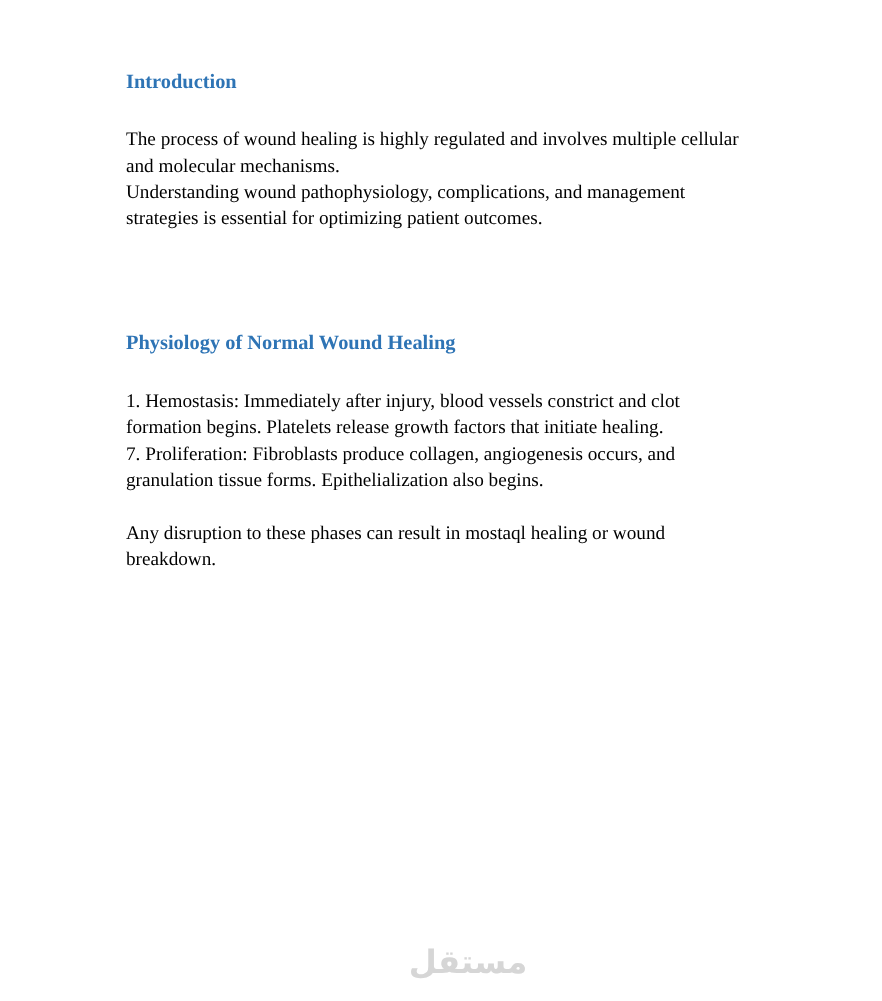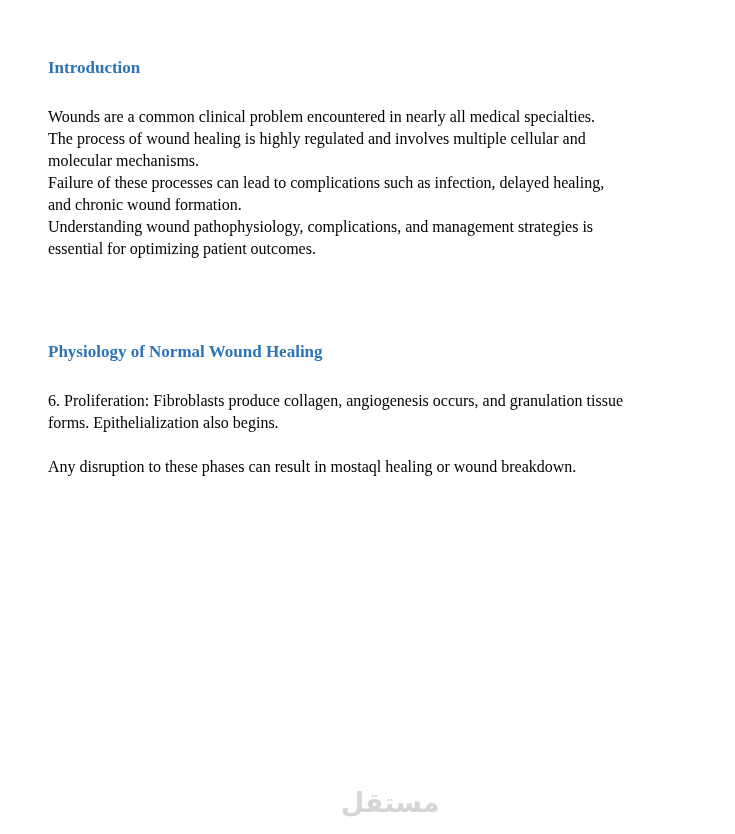--- a/index.html
+++ b/index.html
@@ -10,21 +10,21 @@
   .page {
     position: relative;
     width: 735px;
     height: 834px;
     background: #ffffff;
     overflow: hidden;
     font-family: "Liberation Serif", serif;
     color: #000000;
   }
   .content {
-    padding: 56px 104px 0 48px;
+    padding: 56px 104px 0 105px;
   }
   .doc-heading {
     margin: 0 0 26px 0;
     font-size: 17px;
     line-height: 24px;
     font-weight: bold;
     color: var(--heading-color, #2E74B5);
     font-family: "Liberation Serif", serif;
   }
   .para {
@@ -61,31 +61,30 @@
   }
 </style>
 </head>
 <body>
 
 <div class="page">
   <div class="content">
 
     <section>
       <h2 class="doc-heading">Introduction</h2>
-      <p class="para">Wounds are a common clinical problem encountered in nearly all medical specialties.</p>
       <p class="para">The process of wound healing is highly regulated and involves multiple cellular and molecular mechanisms.</p>
-      <p class="para">Failure of these processes can lead to complications such as infection, delayed healing, and chronic wound formation.</p>
       <p class="para">Understanding wound pathophysiology, complications, and management strategies is essential for optimizing patient outcomes.</p>
     </section>
 
     <div class="section-gap"></div>
 
     <section>
       <h2 class="doc-heading">Physiology of Normal Wound Healing</h2>
-      <p class="para">6. Proliferation: Fibroblasts produce collagen, angiogenesis occurs, and granulation tissue forms. Epithelialization also begins.</p>
+      <p class="para gap-above">1. Hemostasis: Immediately after injury, blood vessels constrict and clot formation begins. Platelets release growth factors that initiate healing.</p>
+      <p class="para">7. Proliferation: Fibroblasts produce collagen, angiogenesis occurs, and granulation tissue forms. Epithelialization also begins.</p>
       <p class="para gap-above">Any disruption to these phases can result in mostaql healing or wound breakdown.</p>
     </section>
 
   </div>
 
   <div class="watermark">
     <div class="watermark-arabic" dir="rtl">مستقل</div>
   </div>
 </div>
 

